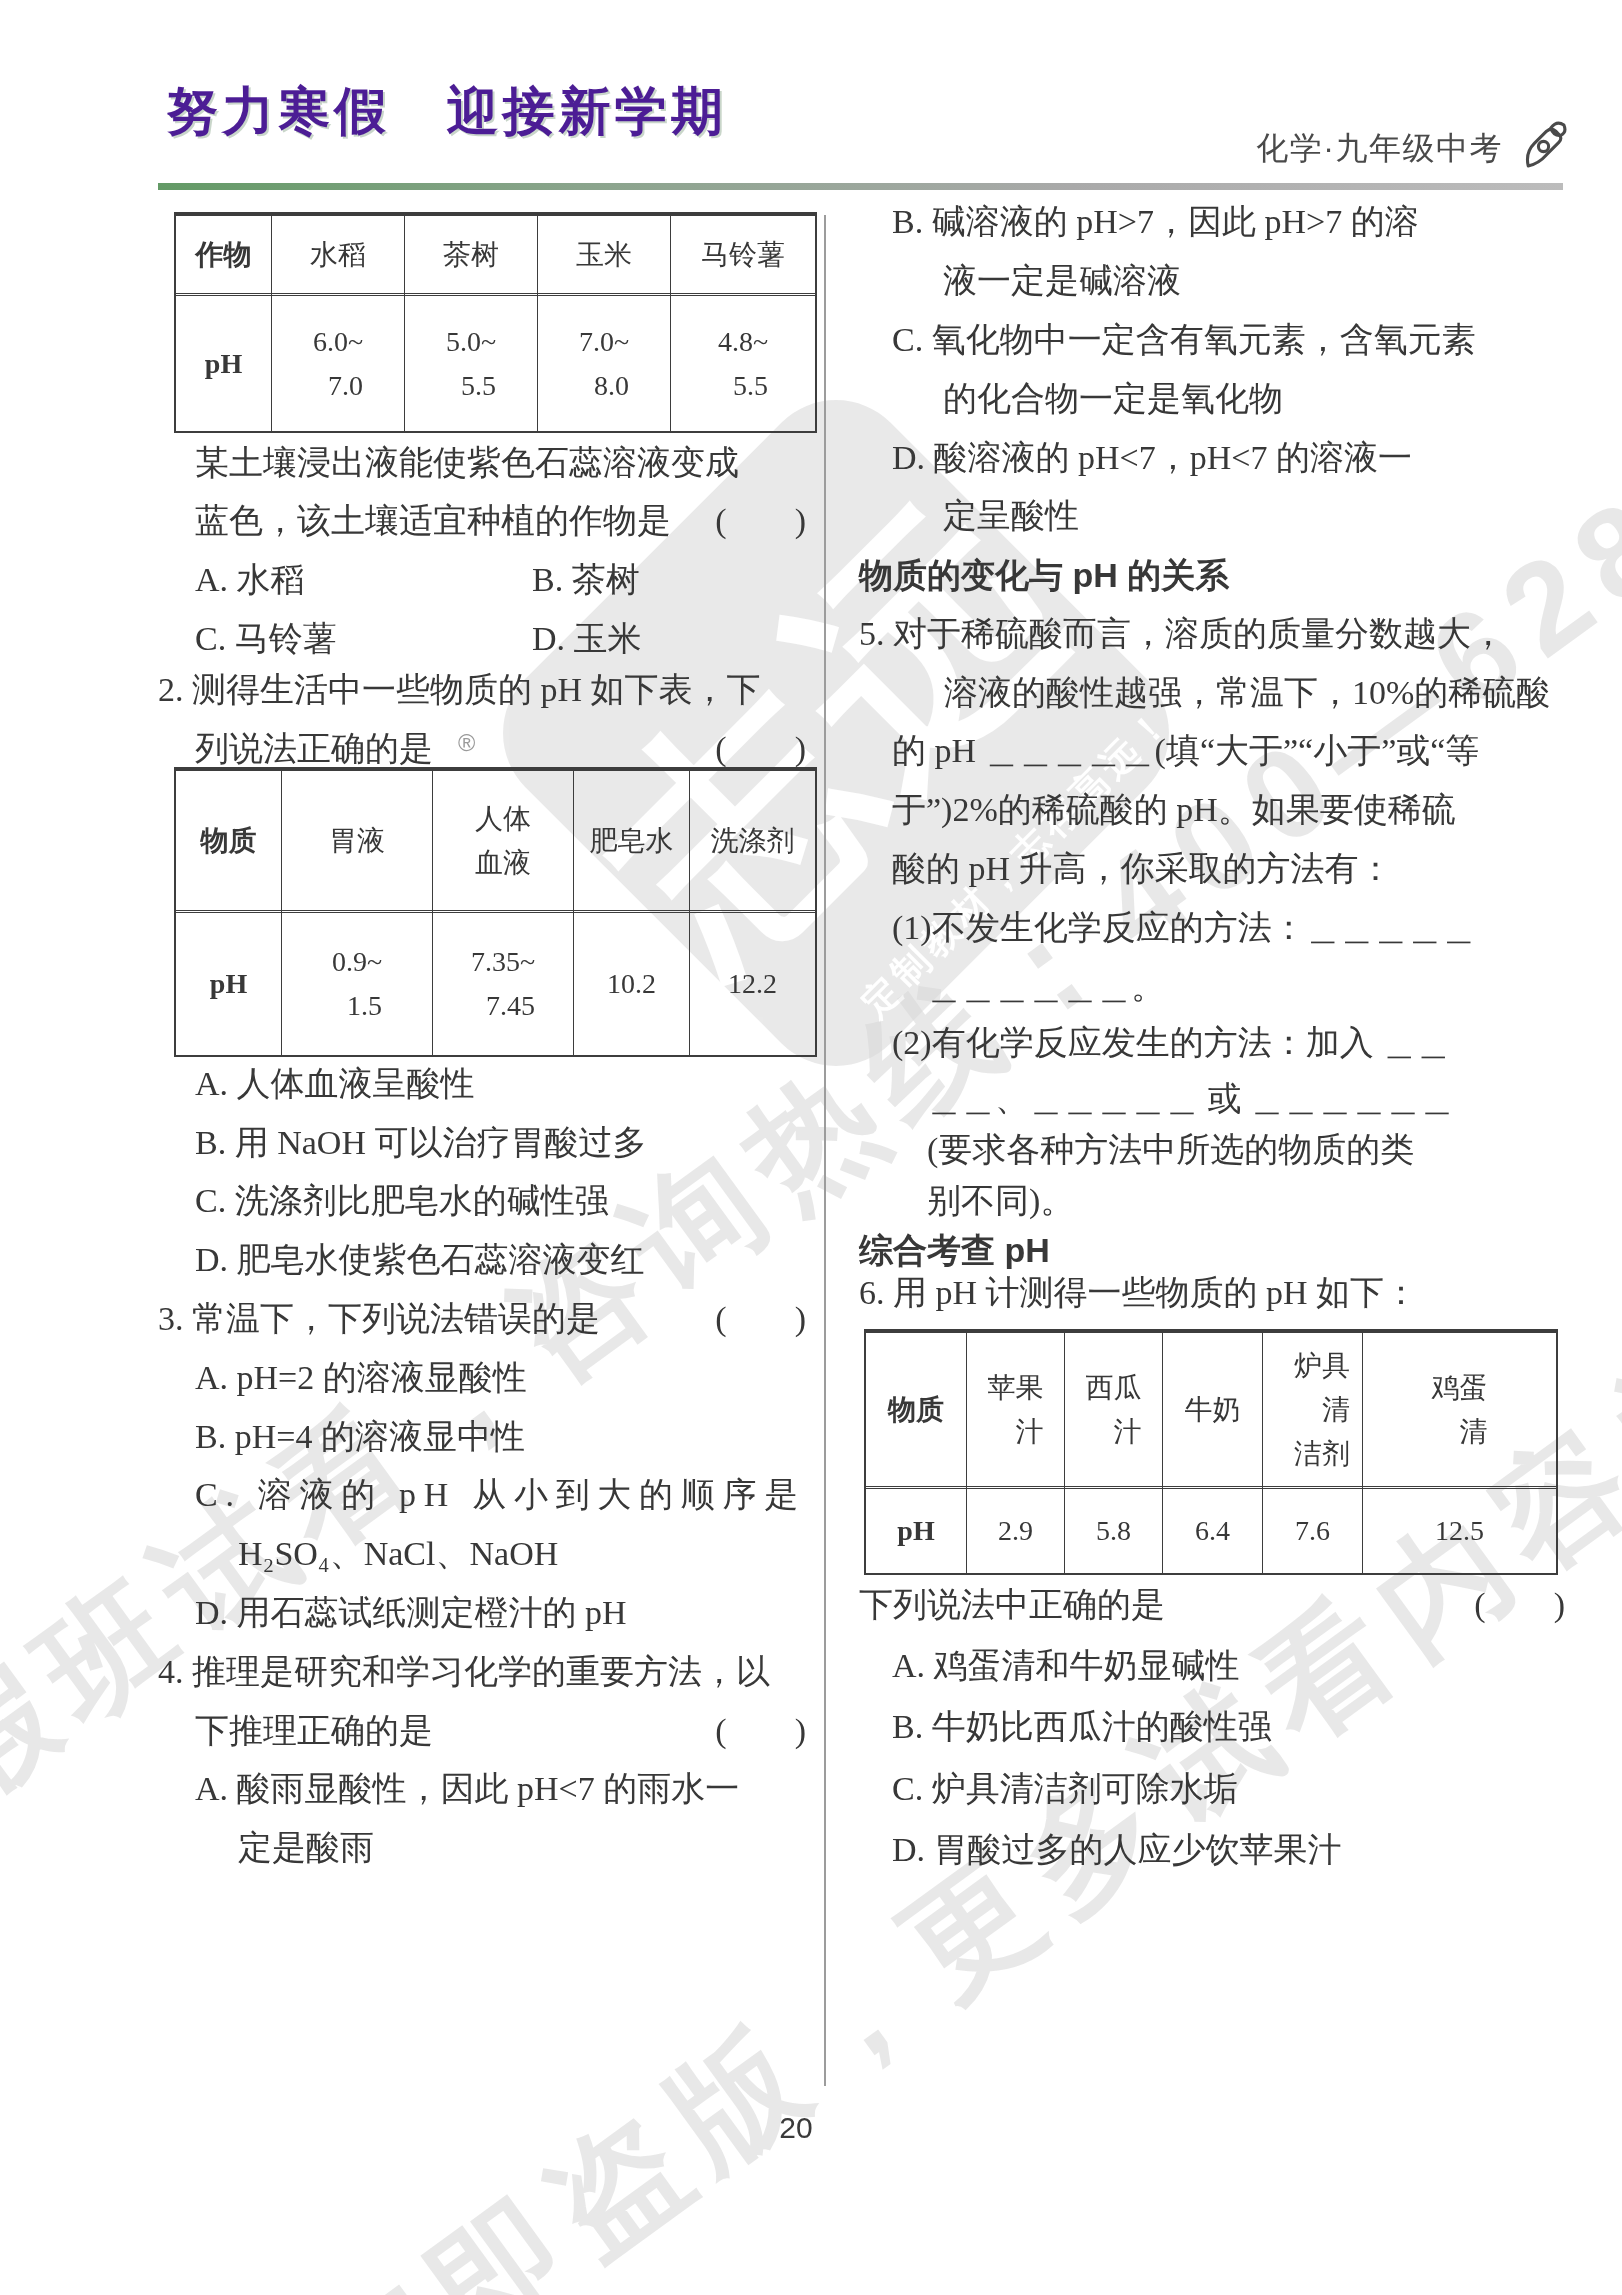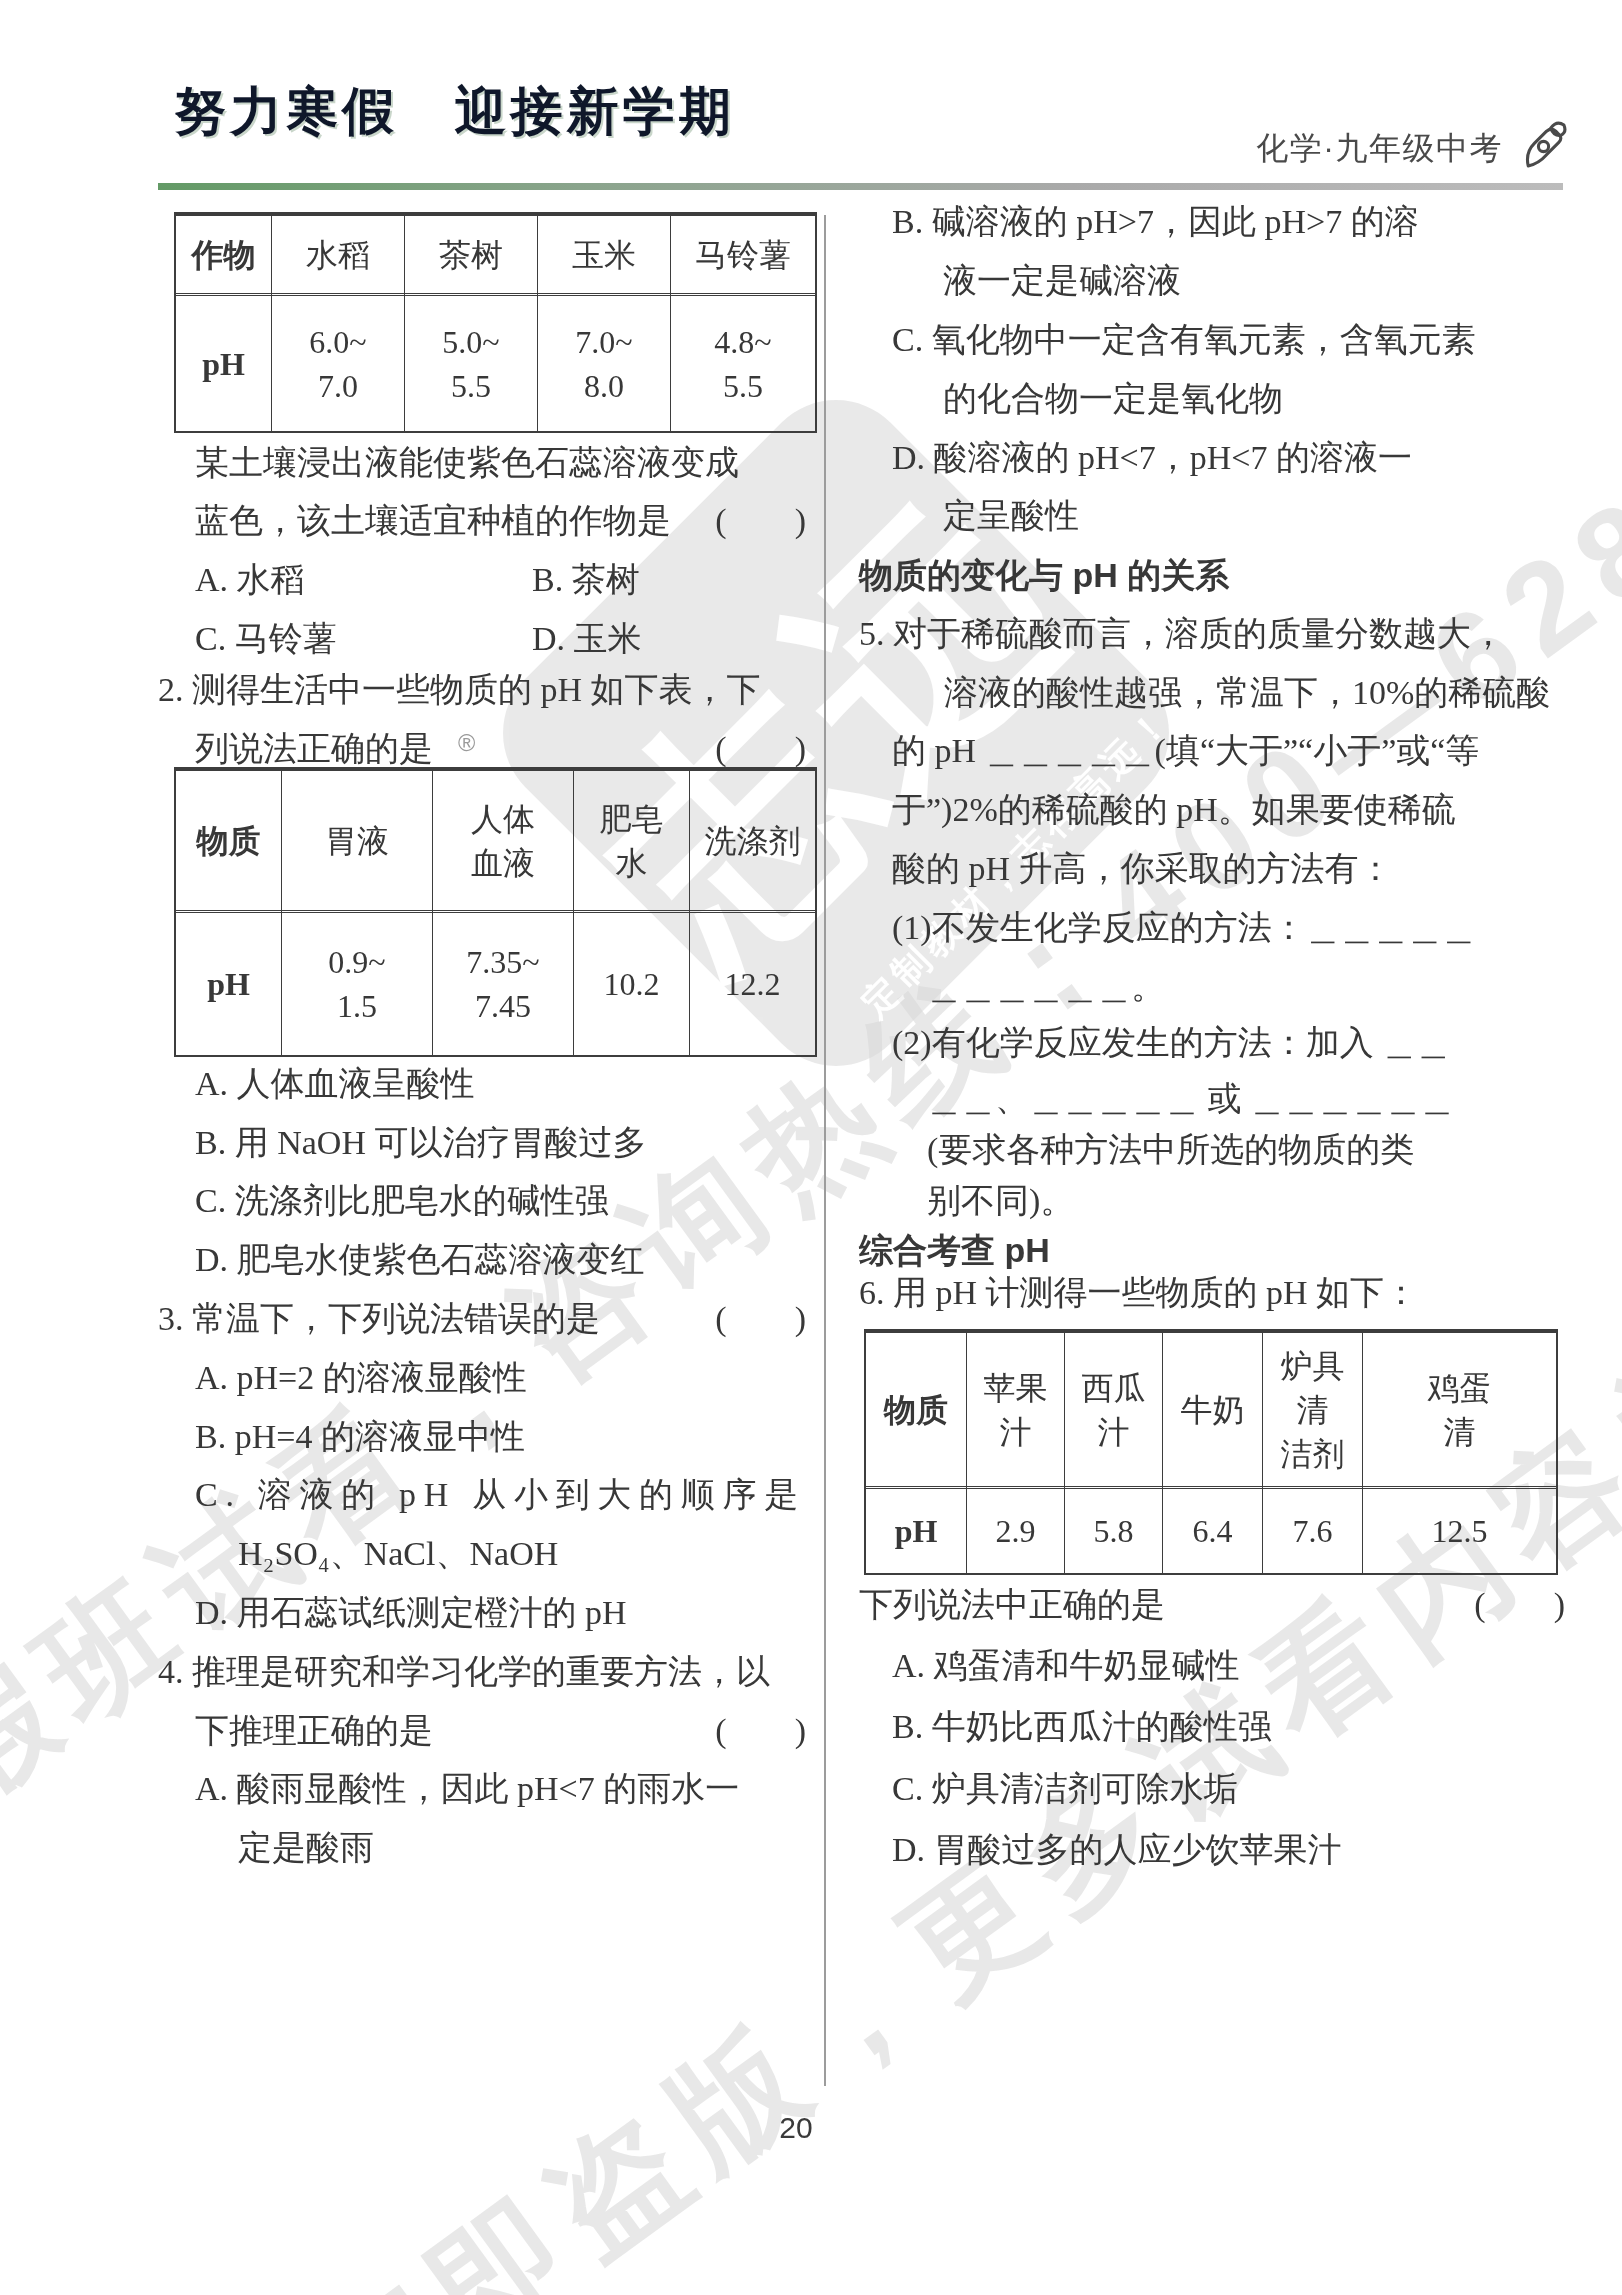--- a/index.html
+++ b/index.html
@@ -16,38 +16,38 @@
                   font-weight:700;font-size:37px;color:#ffffff;letter-spacing:5.1px;}
   .wm-line{position:absolute;font-family:"Liberation Sans","DejaVu Sans",sans-serif;font-weight:700;
            white-space:nowrap;color:rgba(95,95,95,0.14);transform-origin:left center;}
   .wm-line1{left:-179px;top:1774px;font-size:128px;letter-spacing:17.4px;transform:rotate(-36deg);}
   .wm-line2{left:215px;top:2393px;font-size:128px;letter-spacing:17.4px;transform:rotate(-36deg);}
   .wm-reg{position:absolute;left:458px;top:730px;font-size:23.5px;color:#9a9a9a;
           font-family:"Liberation Sans","DejaVu Sans",sans-serif;}
   
   .h-left{position:absolute;left:166px;top:77px;z-index:2;
           font-family:"Liberation Sans","DejaVu Sans",sans-serif;font-weight:700;
-          font-size:52px;letter-spacing:4.1px;color:#0f172a;text-shadow:2px 2px 0 rgba(40,90,45,.25);white-space:nowrap;margin-left:8px;}
+          font-size:52px;letter-spacing:4.1px;color:#4c1d95;text-shadow:2px 2px 0 rgba(40,90,45,.25);white-space:nowrap;}
   .h-right{position:absolute;left:1155px;top:127px;width:348px;z-index:2;text-align:right;
            font-family:"Liberation Sans","DejaVu Sans",sans-serif;font-size:32px;color:#4a4a4a;
            letter-spacing:1.5px;white-space:nowrap;}
   .h-pen{position:absolute;left:1517px;top:121px;z-index:2;}
   .h-rule{position:absolute;left:158px;top:183px;width:1405px;height:6.6px;z-index:2;
           background:linear-gradient(90deg,#639a66 0%,#8aa48c 30%,#a9a9a9 65%,#bcbcbc 100%);}
   
   .content{position:absolute;inset:0;z-index:2;}
   .divider{position:absolute;left:824px;top:215px;width:1.5px;height:1871px;background:#9c9c9c;}
   .ln{position:absolute;font-size:34px;line-height:50px;white-space:nowrap;}
   .flexline{display:flex;justify-content:space-between;white-space:nowrap;}
   .bracket{white-space:pre;}
   .bold-h{font-family:"Liberation Sans","DejaVu Sans",sans-serif;font-weight:700;font-size:34px;}
   .ls{letter-spacing:7.7px;}
   .tbl{position:absolute;display:grid;border:2px solid #3d3d3d;border-top:4.6px solid #3d3d3d;}
-  .cell{display:flex;align-items:center;justify-content:center;text-align:center;
-        font-size:32px;line-height:44px;white-space:pre-line;
+  .cell{display:flex;align-items:center;justify-content:center;text-align:right;
+        font-size:28px;line-height:44px;white-space:pre-line;
         border-left:1.5px solid #3d3d3d;border-top:1.5px solid #3d3d3d;padding:12px;}
   .cell.c0{border-left:none;}
   .cell.r0{border-top:none;}
   .cell.r1{border-top:3.6px double #3d3d3d;}
   .rowlabel{font-weight:700;}
   .footer-num{position:absolute;left:760px;top:2111px;width:72px;text-align:center;
               font-family:"Liberation Sans","DejaVu Sans",sans-serif;font-size:30px;color:#3a3a3a;}
 </style>
 </head>
 <body>

